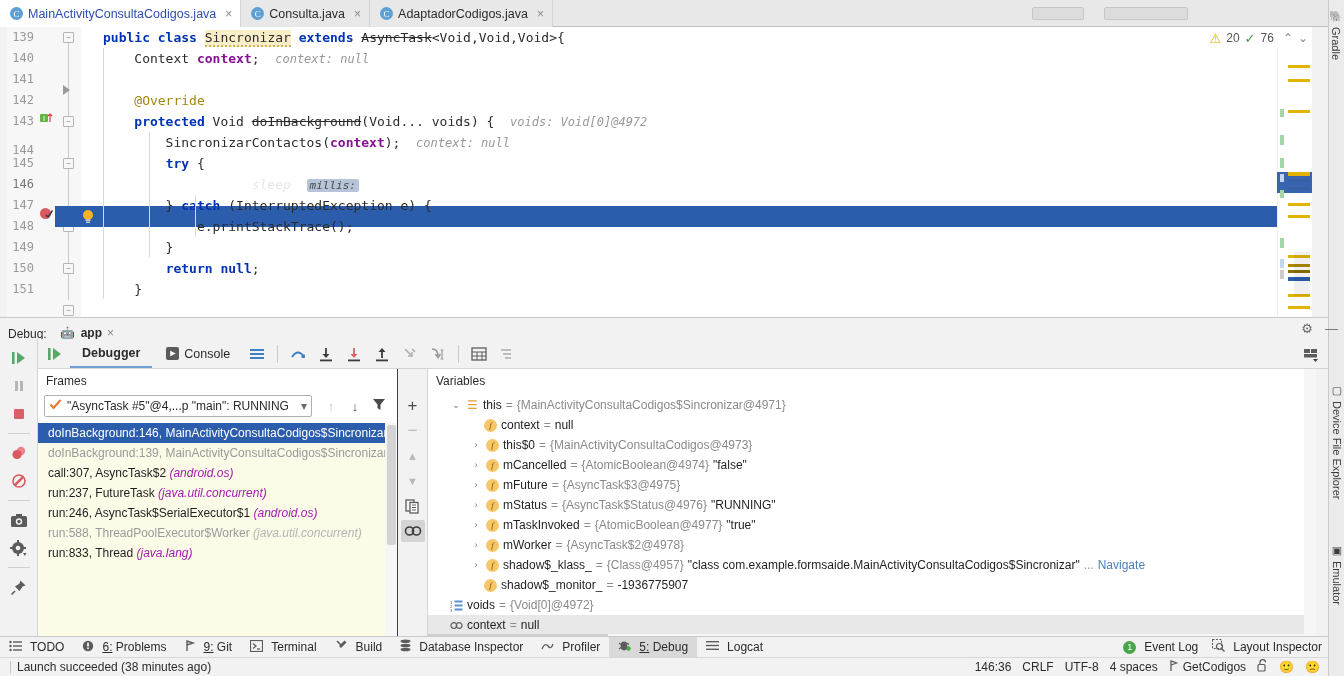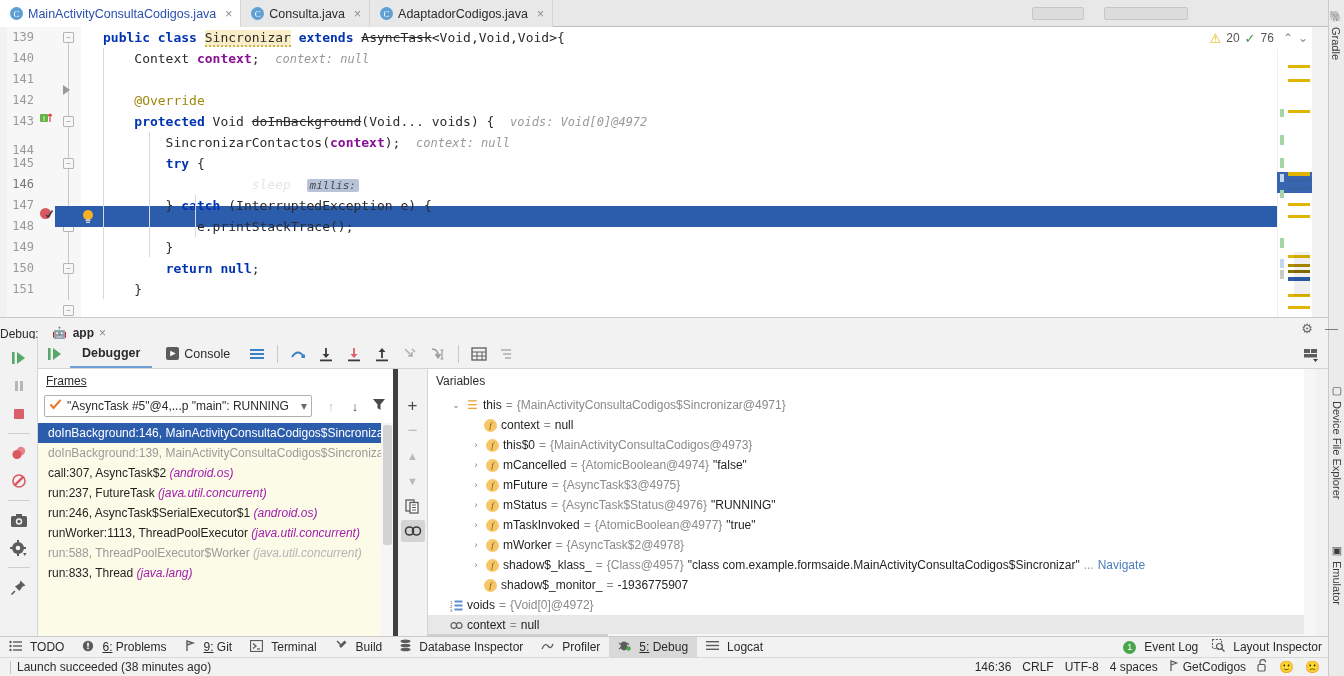--- a/index.html
+++ b/index.html
@@ -115,21 +115,21 @@
   .vlabel {
     position:absolute; right:-1px; writing-mode:vertical-rl;
     font-size:11px; color:#3c3c3c; white-space:nowrap;
     display:flex; align-items:center; gap:4px; padding:4px 2px;
   }
 
   
   .dbg-header {
     position:absolute; left:0; top:317px; width:1328px; height:34px;
     background:#f2f2f2; border-top:1px solid #c9c9c9; border-bottom:1px solid #d8d8d8;
-    display:flex; align-items:center; gap:8px; font-size:12px;
+    display:flex; align-items:center; gap:8px; padding-left:8px; font-size:12px;
   }
   .dbg-apptab {
     display:flex; align-items:center; gap:5px; padding:0 6px; height:21px;
     border-bottom:2px solid #6e9ed4; font-weight:bold; color:#2b2b2b;
   }
   .hdr-right { position:absolute; right:6px; top:317px; height:22px; display:flex; align-items:center; gap:12px; }
 
   .dbg-toolbar {
     position:absolute; left:38px; top:339px; width:1290px; height:30px;
     background:#f2f2f2; border-bottom:1px solid #d4d4d4;
@@ -150,21 +150,21 @@
     position:absolute; left:0; top:339px; width:38px; height:297px;
     background:#f2f2f2; border-right:1px solid #d4d4d4;
     display:flex; flex-direction:column; align-items:center; padding-top:6px; gap:2px;
   }
   .lbtn { width:28px; height:26px; display:flex; align-items:center; justify-content:center; }
   .lsep { width:22px; height:1px; background:#cfcfcf; margin:4px 0; }
 
   
   .frames-pane {
     position:absolute; left:38px; top:369px; width:360px; height:267px;
-    background:#ffffff; border-right:5px solid #404040;text-decoration:underline;
+    background:#ffffff; border-right:1px solid #404040;
   }
   .pane-title { height:24px; line-height:24px; padding-left:8px; font-size:12px; color:#2b2b2b; background:#fff; }
   .thread-row {
     position:absolute; left:6px; top:26px; width:268px; height:22px;
     border:1px solid #b0b0b0; background:#fff; border-radius:2px;
     display:flex; align-items:center; gap:5px; padding:0 4px; font-size:12px;
   }
   .thread-ctrl { position:absolute; top:26px; display:flex; align-items:center; height:22px; gap:2px; }
   .framelist { position:absolute; left:0; top:54px; right:12px; bottom:0; background:#fbfbe8; overflow:hidden;}
   .frow {
@@ -595,21 +595,20 @@
           </svg>
       </span>
     </div>
 
     <div class="framelist">
       <div class="frow sel"><span>doInBackground:146, MainActivityConsultaCodigos$Sincronizar</span></div>
       <div class="frow dim"><span>doInBackground:139, MainActivityConsultaCodigos$Sincronizar</span></div>
       <div class="frow"><span>call:307, AsyncTask$2</span> <span class="pkg">(android.os)</span></div>
       <div class="frow"><span>run:237, FutureTask</span> <span class="pkg">(java.util.concurrent)</span></div>
       <div class="frow"><span>run:246, AsyncTask$SerialExecutor$1</span> <span class="pkg">(android.os)</span></div>
-      <div class="frow"><span>runWorker:1113, ThreadPoolExecutor</span> <span class="pkg">(java.util.concurrent)</span></div>
       <div class="frow dim"><span>run:588, ThreadPoolExecutor$Worker</span> <span class="pkg">(java.util.concurrent)</span></div>
       <div class="frow"><span>run:833, Thread</span> <span class="pkg">(java.lang)</span></div>
     </div>
     <div class="fscroll">
         <div class="fthumb"></div>
       </div>
   </div>
 
   <div class="fside">
     <div class="fsbtn" style="color:#4a4a4a;font-size:17px;">+</div>

